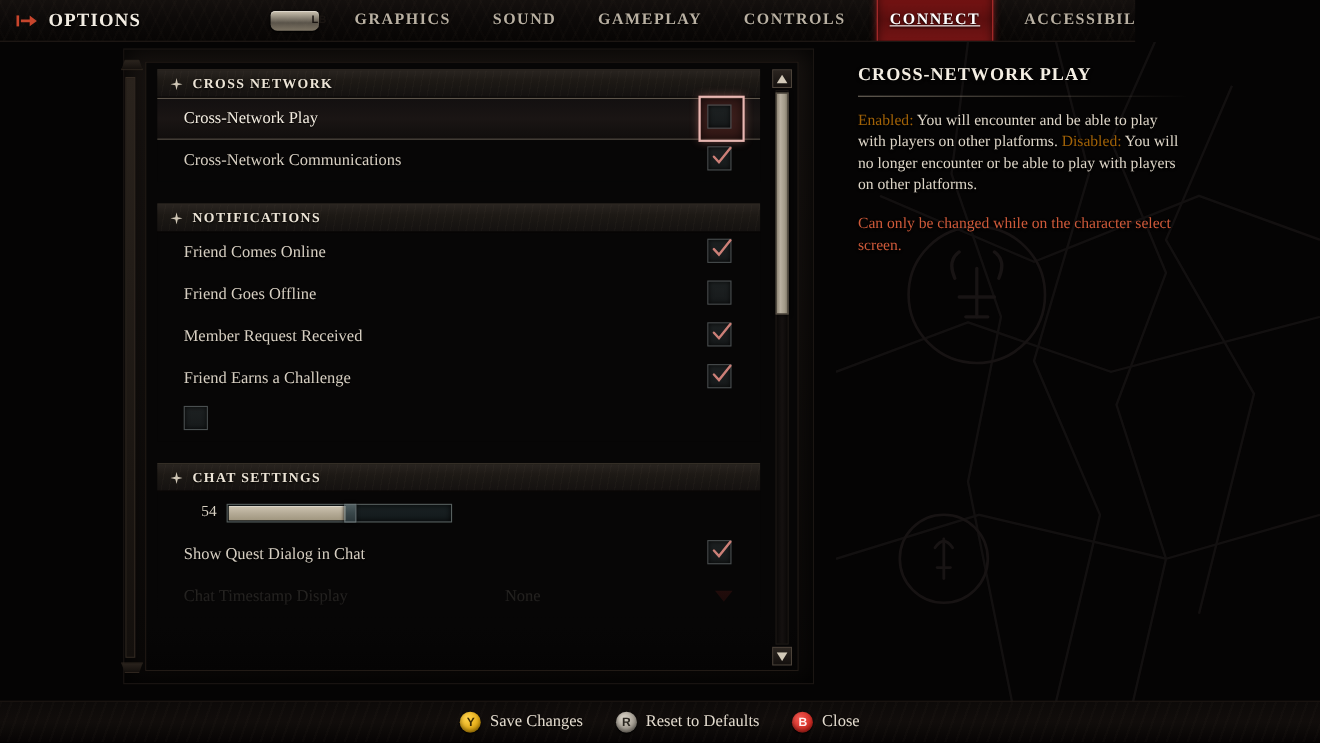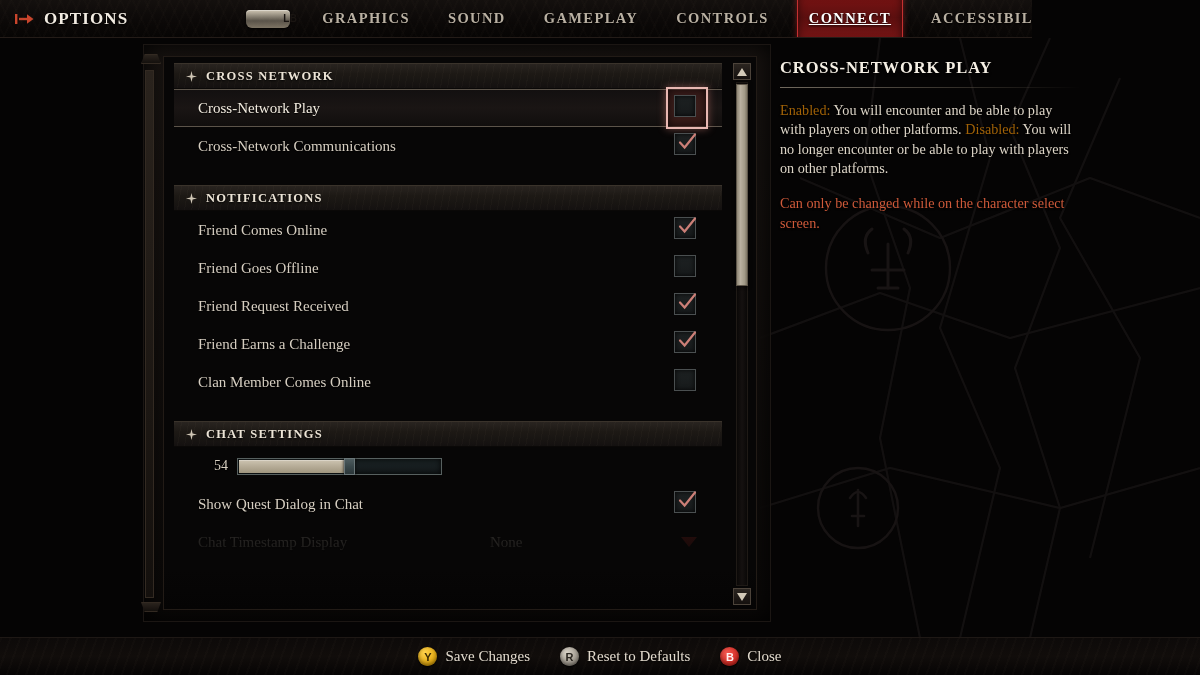--- a/index.html
+++ b/index.html
@@ -92,21 +92,21 @@
   
   .bg-art {
     position: absolute; left: 760px; top: 38px;
     width: 440px; height: 600px;
     overflow: hidden;
     opacity: .85;
   }
 
   
   .panel-frame {
-    position: absolute; left: 143px; top: 44px;
+    position: absolute; left: 112px; top: 44px;
     width: 628px; height: 578px;
   }
   .frame-edge {
     position: absolute; inset: 0;
     border: 1px solid #1b1613;
     background: linear-gradient(180deg, rgba(26,21,18,.85), rgba(10,8,7,.9));
     box-shadow: inset 0 0 22px rgba(0,0,0,.9);
   }
   .frame-orn {
     position: absolute;
@@ -460,21 +460,21 @@
             </div>
 
             <div class="row">
               <span class="row-label">Friend Goes Offline</span>
               <span class="cbox-wrap">
                 <span class="cbox"></span>
               </span>
             </div>
 
             <div class="row">
-              <span class="row-label">Friend Request Received</span>
+              <span class="row-label">Member Request Received</span>
               <span class="cbox-wrap">
                 <span class="cbox">
                   <span class="tick">
                     <svg width="22" height="22" viewBox="0 0 22 22">
                         <path d="M4 11.5 L8.6 16.5 L19 3.5" stroke="#cc7f77" stroke-width="2.2" fill="none" stroke-linecap="round"></path>
                       </svg>
                   </span>
                 </span>
               </span>
             </div>
@@ -486,21 +486,20 @@
                   <span class="tick">
                     <svg width="22" height="22" viewBox="0 0 22 22">
                         <path d="M4 11.5 L8.6 16.5 L19 3.5" stroke="#cc7f77" stroke-width="2.2" fill="none" stroke-linecap="round"></path>
                       </svg>
                   </span>
                 </span>
               </span>
             </div>
 
             <div class="row">
-              <span class="row-label">Clan Member Comes Online</span>
               <span class="cbox-wrap">
                 <span class="cbox"></span>
               </span>
             </div>
 
           </div>
         </div>
 
         <div class="section">
           <div class="section-head">

